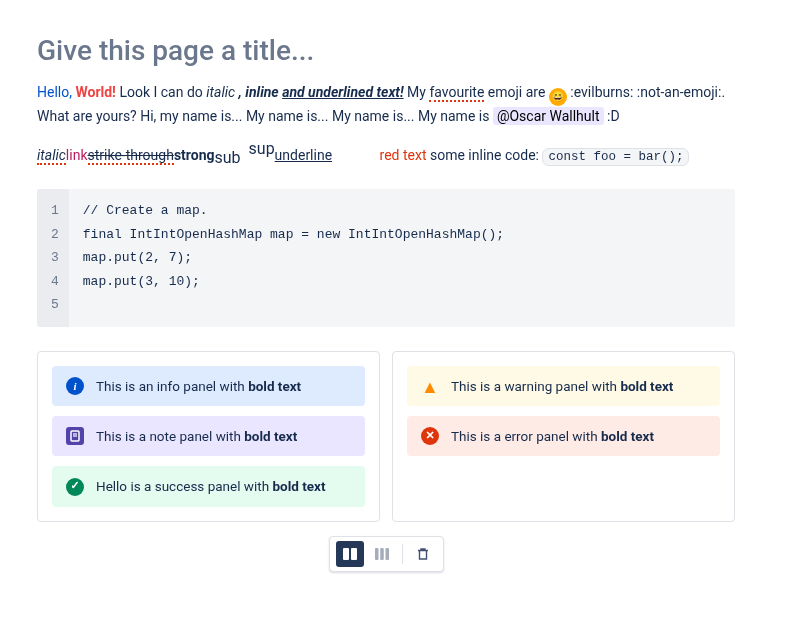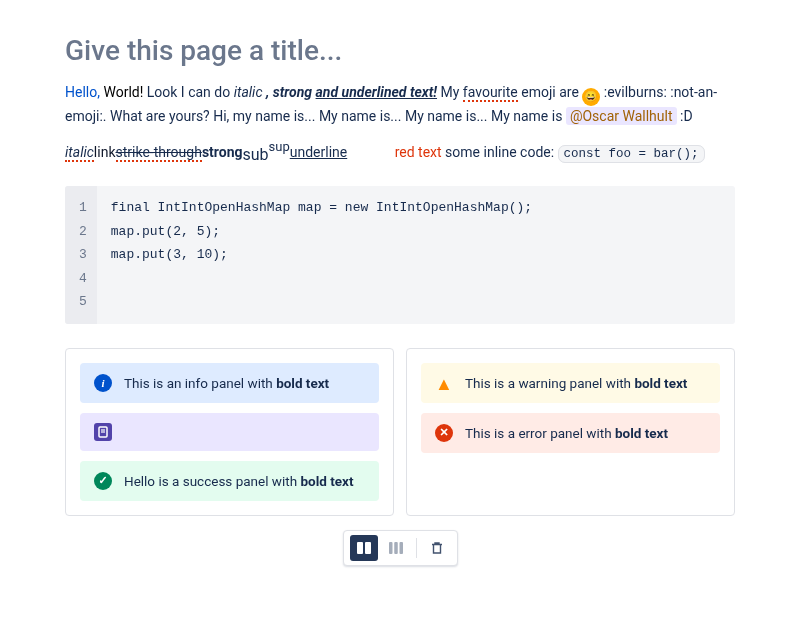--- a/index.html
+++ b/index.html
@@ -6,45 +6,45 @@
     body {
       font-family: -apple-system, BlinkMacSystemFont, "Segoe UI", Roboto, Helvetica, Arial, sans-serif;
       background: #fff;
       color: #172B4D;
       font-size: 14px;
       line-height: 1.5;
     }
     .page {
       width: 800px;
       min-height: 640px;
-      padding: 30px 65px 20px 65px;
+      padding: 30px 65px 20px 37px;
     }
     .title {
       font-size: 28px;
       font-weight: 500;
       color: #6B778C;
       margin-bottom: 10px;
       outline: none;
     }
     .para {
       margin-bottom: 10px;
       line-height: 1.55;
     }
     .hello  { color: #0052CC; }
-    .world  { color: #000000; font-weight: 400; text-align: center; }
+    .world  { color: #ef4444; font-weight: 700; text-align: center; }
     .ital   { font-style: italic; }
     .strong { font-weight: 700; font-style: italic; }
     .und    { font-weight: 700; font-style: italic; text-decoration: underline; }
     .spell  { border-bottom: 2px dotted #DE350B; }
     .emoji  { display:inline-flex; width:18px; height:18px; border-radius:50%; background:#FFAB00; justify-content:center; align-items:center; font-size:11px; vertical-align:-3px; }
-    .mention { background:#EAE6FF; color:#a16207; border-radius:3px; padding:1px 4px; }
-    .link   { color:#0f172a; }
+    .mention { background:#EAE6FF; color:#000000; border-radius:3px; padding:1px 4px; }
+    .link   { color:#be185d; }
     .strike { text-decoration: line-through; }
     .sub    { font-size: 16px; vertical-align: sub; }
-    .sup    { font-size: 13px; vertical-align: super; }
+    .sup    { font-size: 16px; vertical-align: super; margin-left: 8px; }
     .uline  { text-decoration: underline; }
     .red    { color:#DE350B;margin-left:44px; }
     .inline-code {
       font-family: "SFMono-Regular", Consolas, "Liberation Mono", Menlo, monospace;
       font-size: 12.5px;
       background:#F4F5F7;
       border:1px solid #DFE1E6;
       border-radius:7px;
       padding:1px 5px;
     }
@@ -132,21 +132,21 @@
 
 <div class="page">
 
   <div class="title">Give this page a title...</div>
 
   <div class="para">
     <span class="hello">Hello,</span>
     <span class="world">World!</span>
     <span> Look I can do </span>
     <span class="ital">italic </span>
-    <span class="strong">, strong </span>
+    <span class="strong">, inline </span>
     <span class="und">and underlined text!</span>
     <span> My </span>
     <span class="spell">favourite</span>
     <span> emoji are </span>
     <span class="emoji">😄</span>
     <span> :evilburns: :not-an-emoji:. What are yours?  Hi, my name is... My name is... My name is... My name is </span>
     <span class="mention">@Oscar Wallhult</span>
     <span>  :D</span>
   </div>
 
@@ -157,40 +157,42 @@
 
   <div class="codeblock">
     <div class="gutter">
       <div>1</div>
       <div>2</div>
       <div>3</div>
       <div>4</div>
       <div>5</div>
     </div>
     <div class="codelines">
+      <div>// Create a map.</div>
       <div>final IntIntOpenHashMap map = new IntIntOpenHashMap();</div>
-      <div>map.put(2, 5);</div>
+      <div>map.put(2, 7);</div>
       <div>map.put(3, 10);</div>
     </div>
   </div>
 
   <div class="columns">
     <div class="col">
       <div class="panel info">
         <span class="picon info">i</span>
         <span><span>This is an info panel with </span><b>bold text</b></span>
       </div>
       <div class="panel note">
         <span class="picon note">
           <svg width="10" height="12" viewBox="0 0 10 12">
               <rect x="1" y="1" width="8" height="10" rx="1" fill="none" stroke="#fff" stroke-width="1.5"></rect>
               <line x1="3" y1="4" x2="7" y2="4" stroke="#fff" stroke-width="1.2"></line>
               <line x1="3" y1="6" x2="7" y2="6" stroke="#fff" stroke-width="1.2"></line>
             </svg>
         </span>
+        <span><span>This is a note panel with </span><b>bold text</b></span>
       </div>
       <div class="panel success">
         <span class="picon success">✓</span>
         <span><span>Hello is a success panel with </span><b>bold text</b></span>
       </div>
     </div>
     <div class="col">
       <div class="panel warning">
         <span class="picon warning">▲</span>
         <span><span>This is a warning panel with </span><b>bold text</b></span>

